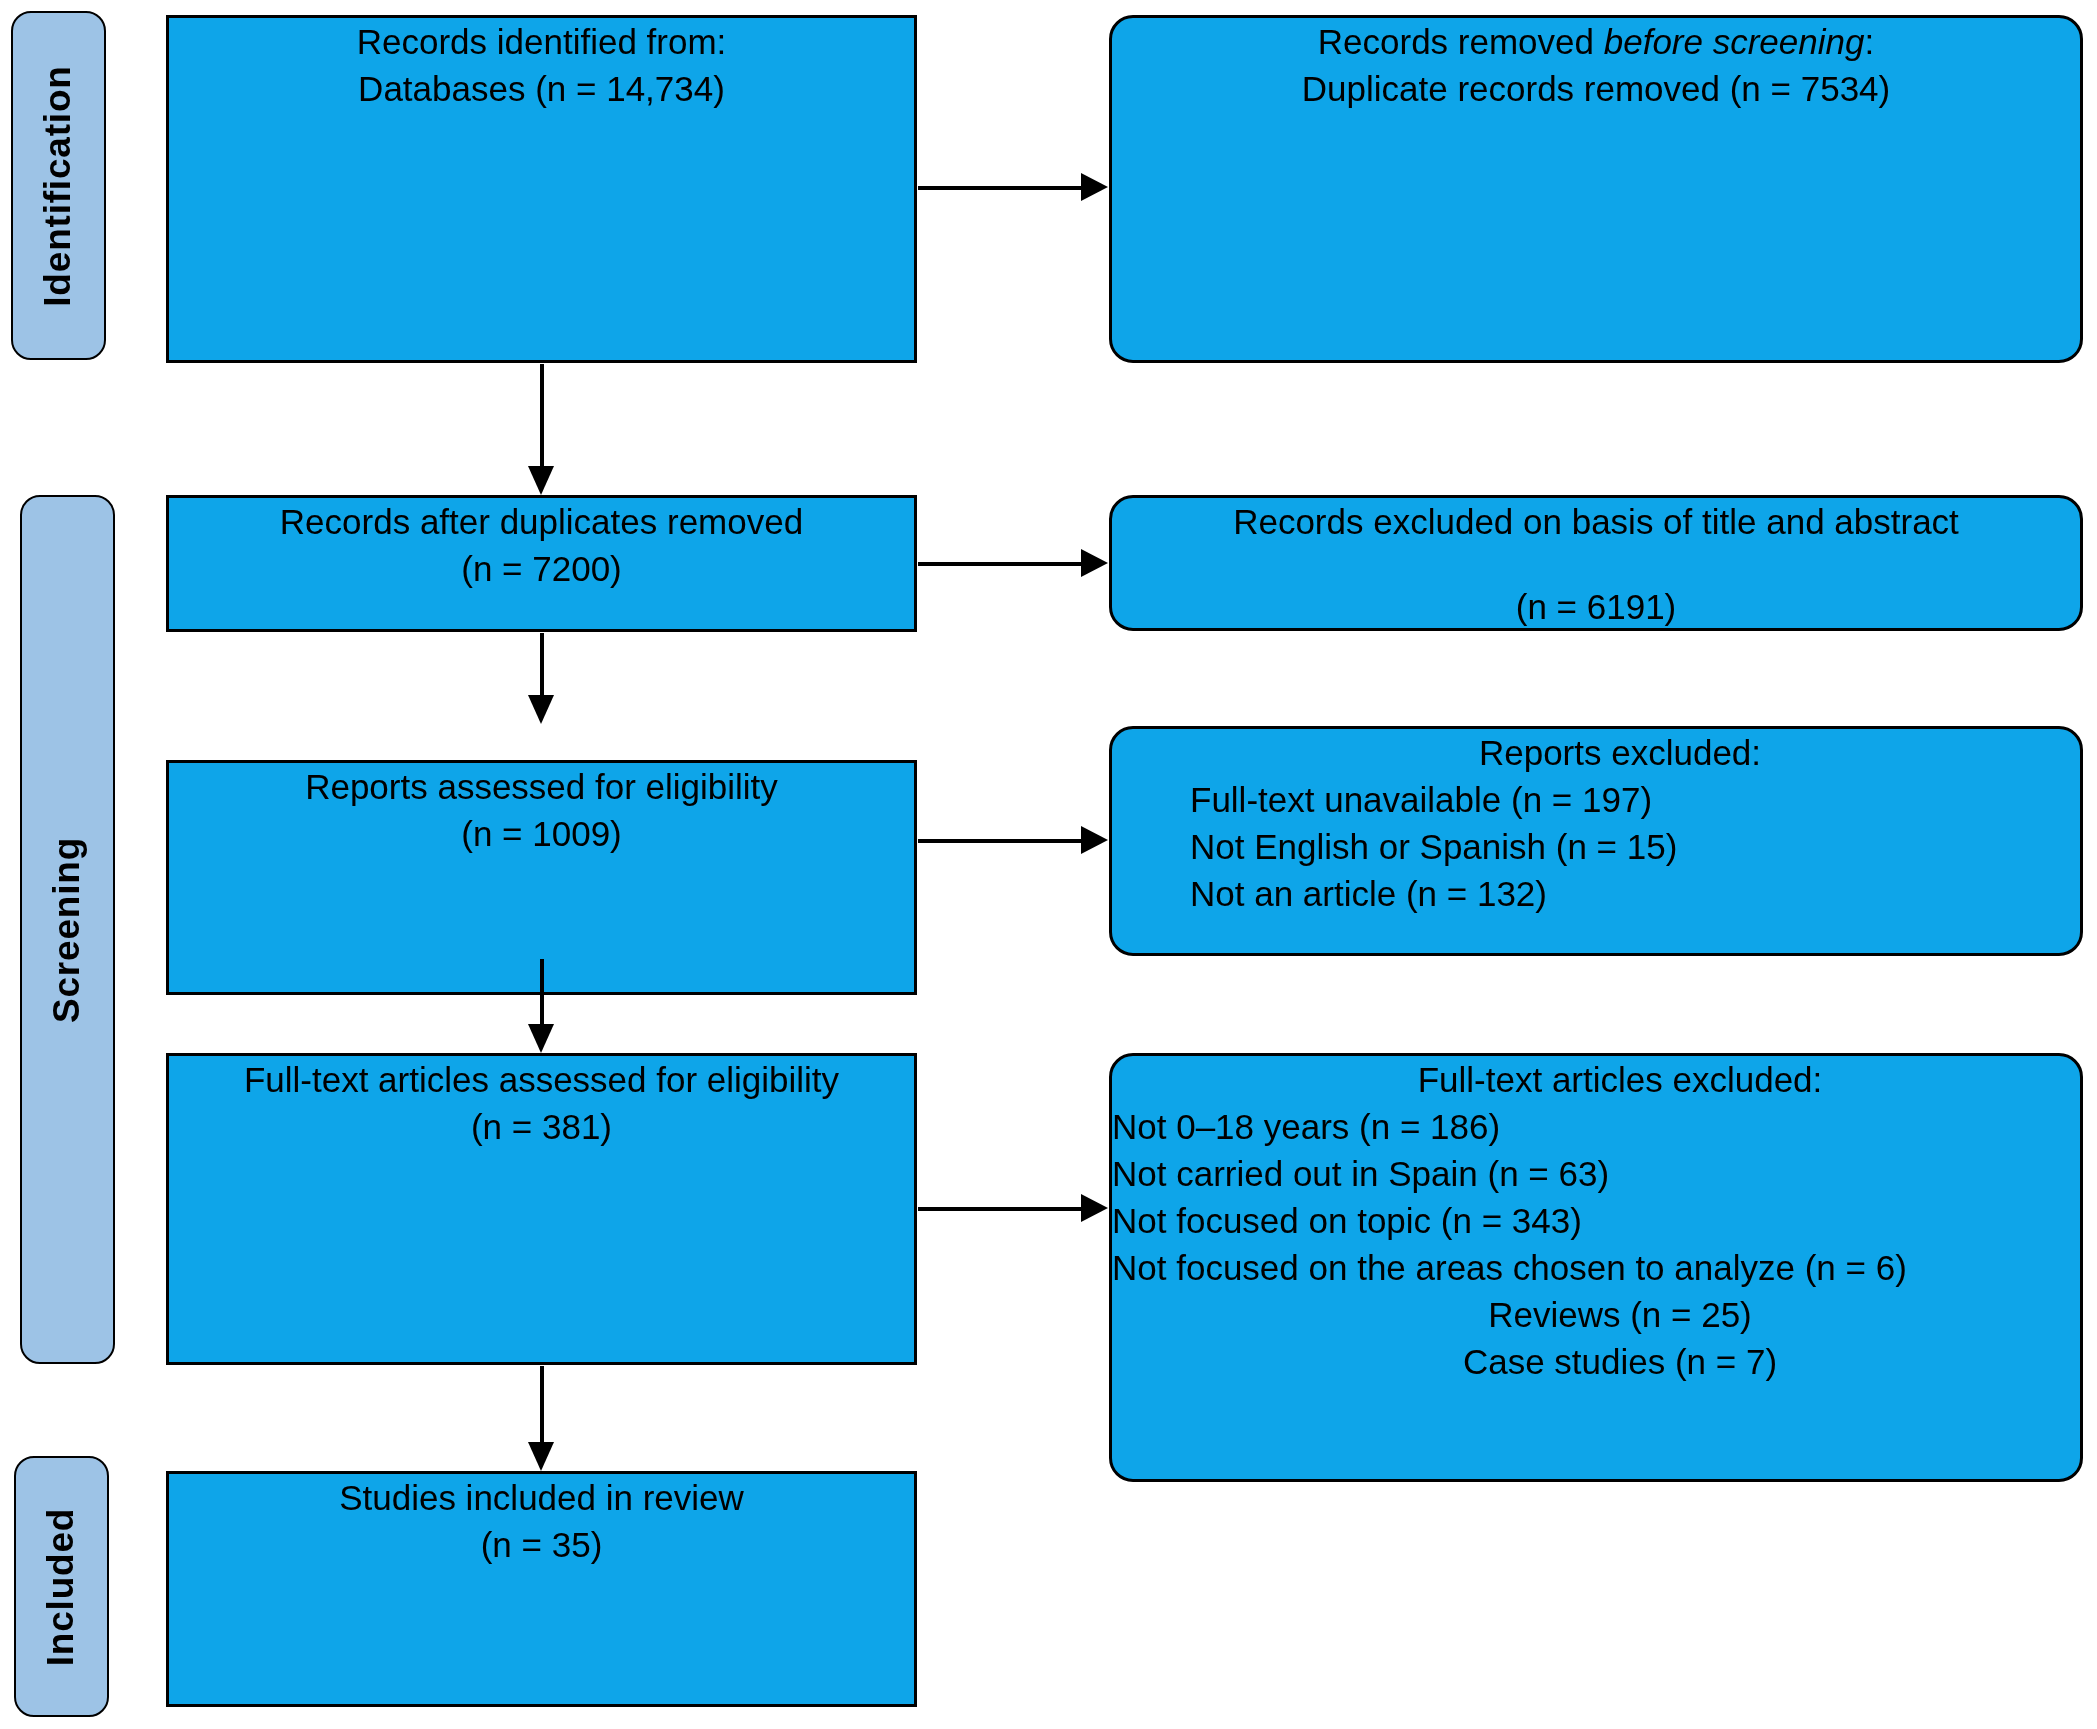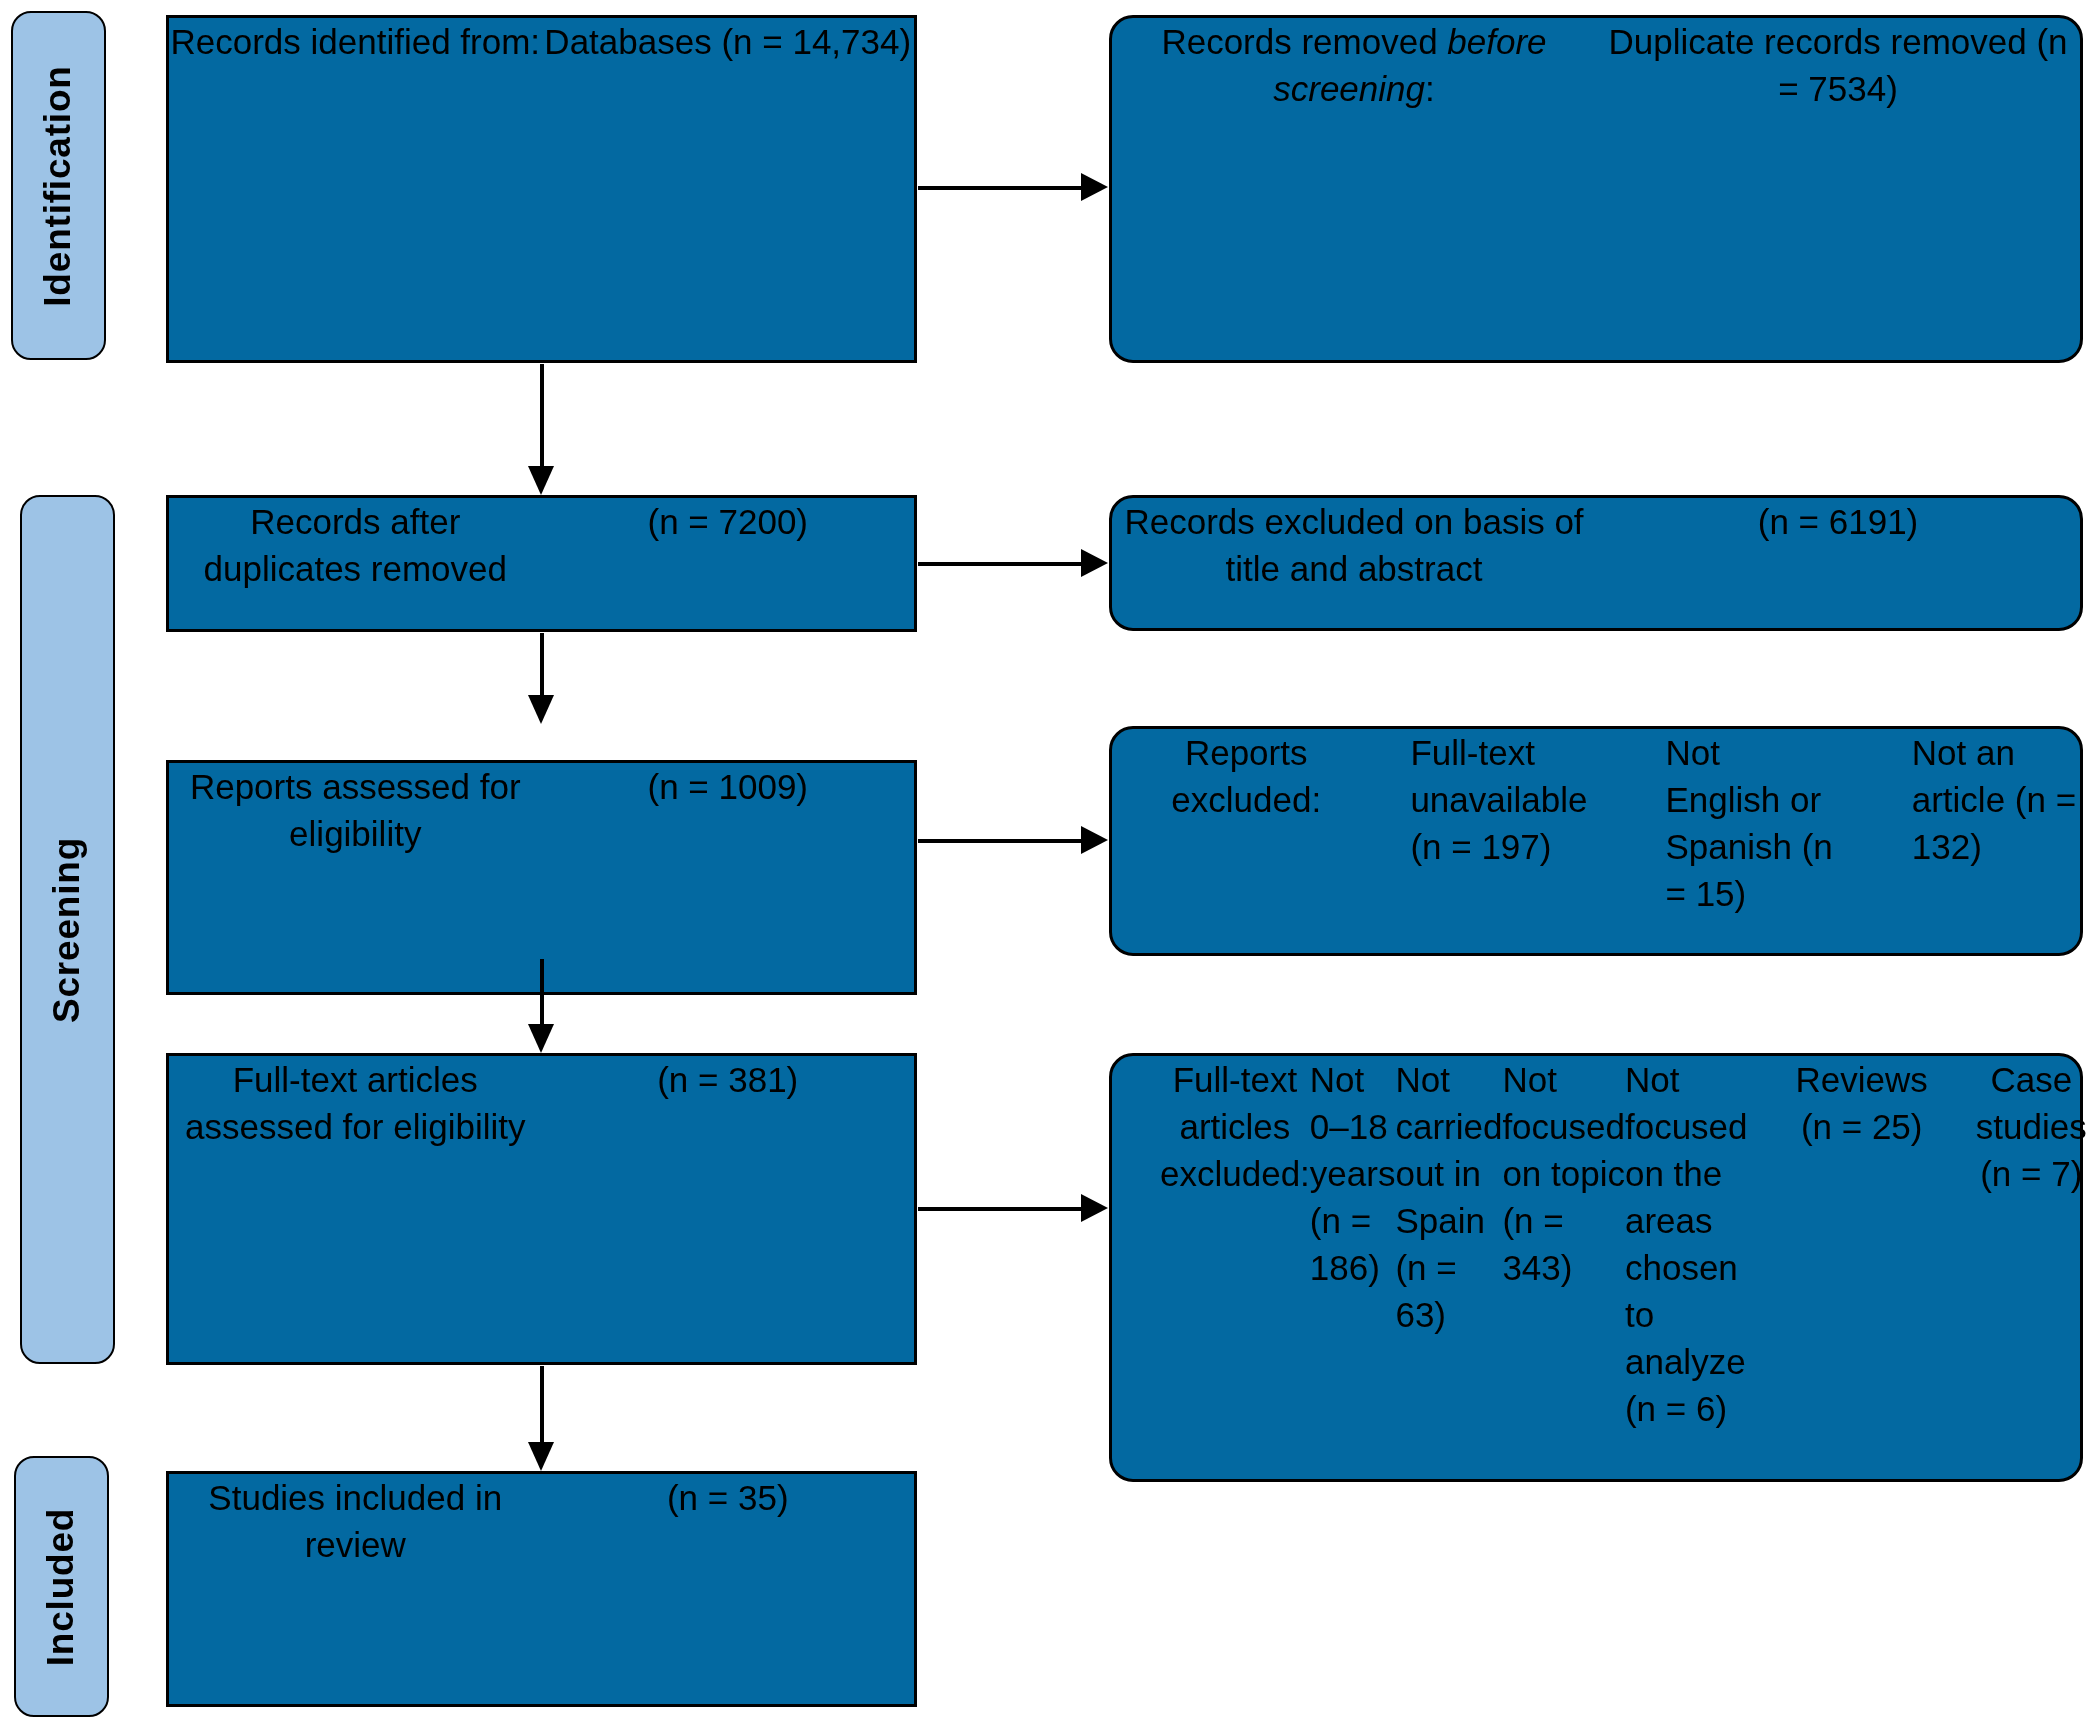--- a/index.html
+++ b/index.html
@@ -35,40 +35,40 @@
     font-weight: bold;
     letter-spacing: 0.8px;
   }
   .tab-identification { left: 10.7px; top: 11.4px;  height: 349px; }
   .tab-screening      { left: 20px; top: 495px; height: 869px; }
   .tab-included       { left: 13.7px; top: 1456px; height: 261px; }
 
   
   .box {
     position: absolute;
-    background: #0369a1;
+    background: #0ea5e9;
     border: 3.8px solid #000000;
     box-sizing: border-box;
     display: flex;
-    flex-direction: row;
+    flex-direction: column;
     justify-content: flex-start;
     font-size: 35px;
     line-height: 47px;
   }
   .main-col { left: 166px; width: 751px; text-align: center; }
   .side-col { left: 1109px; width: 974px; border-radius: 24px; }
 
   .box-b1 { top: 15.2px;   height: 348px; }
   .box-b2 { top: 495px;  height: 137px; }
   .box-b3 { top: 724px;  height: 235px; margin-top: 36px; }
   .box-b4 { top: 1053px; height: 312px; }
   .box-b5 { top: 1471px; height: 236px; }
 
   .box-r1 { top: 15.2px;   height: 348px; text-align: center; }
-  .box-r2 { top: 495px;  height: 136px; text-align: center; }
+  .box-r2 { top: 495px;  height: 136px; text-align: center; gap: 38px; }
   .box-r3 { top: 726px;  height: 230px; }
   .box-r4 { top: 1053px; height: 429px; }
 
   .line { width: 100%; box-sizing: border-box; }
   .line-center { text-align: center; padding-left: 48px; }
   .box-r3 .line-left { text-align: left; padding-left: 70px; margin-left: 8px; }
   .box-r4 .line-left { text-align: left; }
   .italic { font-style: italic; }
 
   

